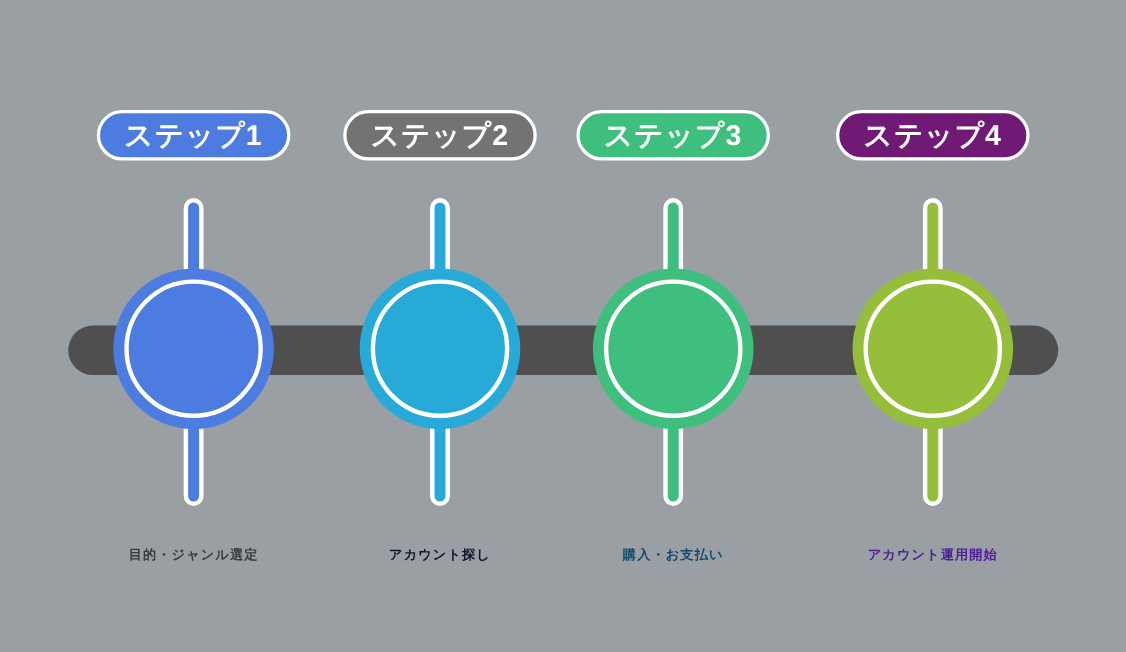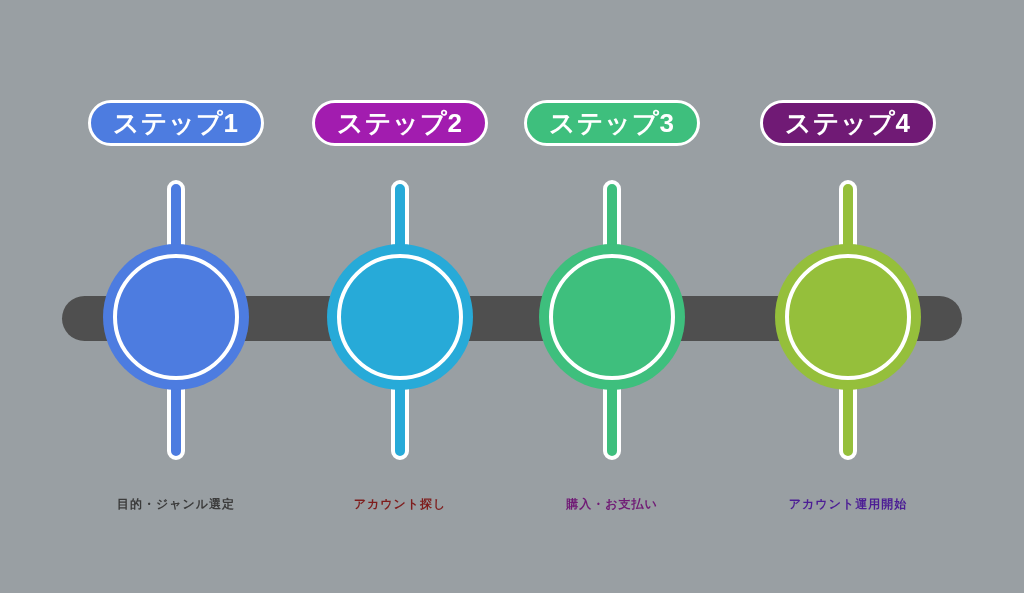--- a/index.html
+++ b/index.html
@@ -59,31 +59,31 @@
   <div class="timeline-bar" style="background: rgb(79, 79, 79);"></div>
 
   <div class="step step-1">
     <div class="badge" style="background: rgb(77, 124, 224);">ステップ1</div>
     <div class="stem" style="background: rgb(77, 124, 224);"></div>
     <div class="circle" style="background: rgb(77, 124, 224);"></div>
     <div class="step-label" style="color: rgb(59, 59, 59);">目的・ジャンル選定</div>
   </div>
 
   <div class="step step-2">
-    <div class="badge" style="background: #a21caf;">ステップ2</div>
+    <div class="badge" style="background: #737373;">ステップ2</div>
     <div class="stem" style="background: rgb(39, 170, 216);"></div>
     <div class="circle" style="background: rgb(39, 170, 216);"></div>
-    <div class="step-label" style="color: #7f1d1d;">アカウント探し</div>
+    <div class="step-label" style="color: #0f172a;">アカウント探し</div>
   </div>
 
   <div class="step step-3">
     <div class="badge" style="background: rgb(62, 191, 125);">ステップ3</div>
     <div class="stem" style="background: rgb(62, 191, 125);"></div>
     <div class="circle" style="background: rgb(62, 191, 125);"></div>
-    <div class="step-label" style="color: #701a75;">購入・お支払い</div>
+    <div class="step-label" style="color: #0c4a6e;">購入・お支払い</div>
   </div>
 
   <div class="step step-4">
     <div class="badge" style="background: #701a75;">ステップ4</div>
     <div class="stem" style="background: rgb(149, 191, 59);"></div>
     <div class="circle" style="background: rgb(149, 191, 59);"></div>
     <div class="step-label" style="color: #4c1d95;">アカウント運用開始</div>
   </div>
 
 </div>

